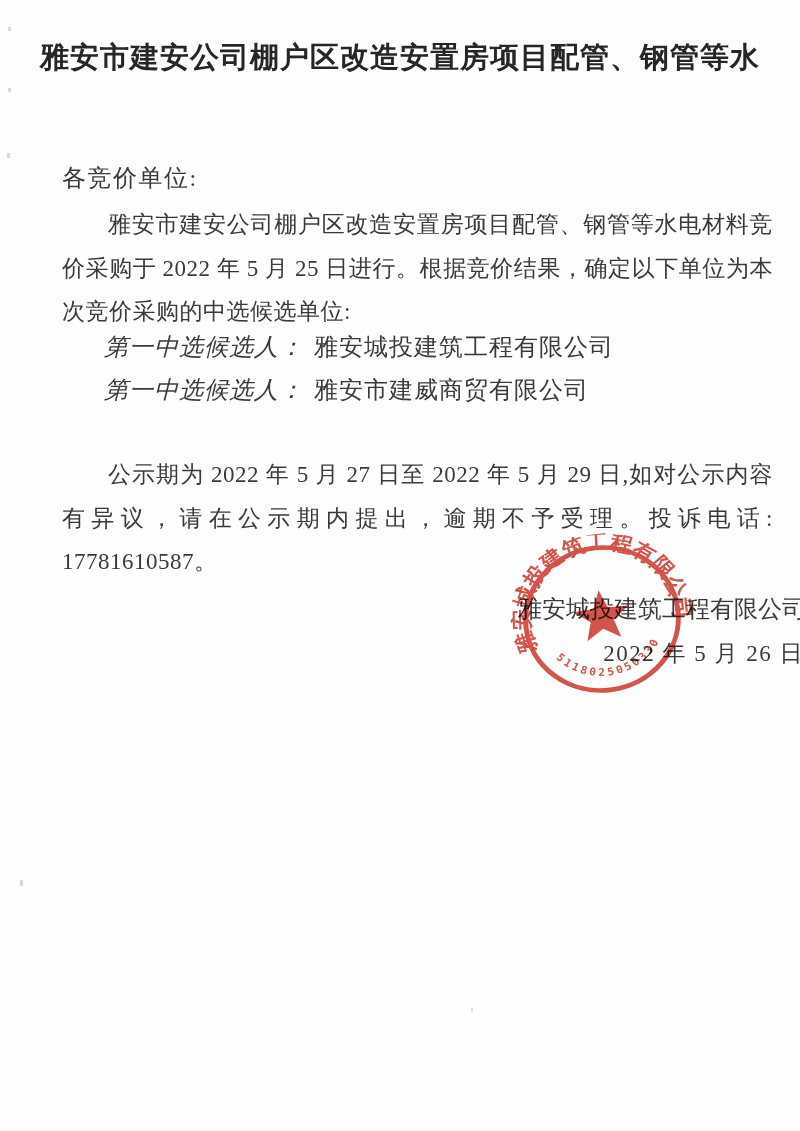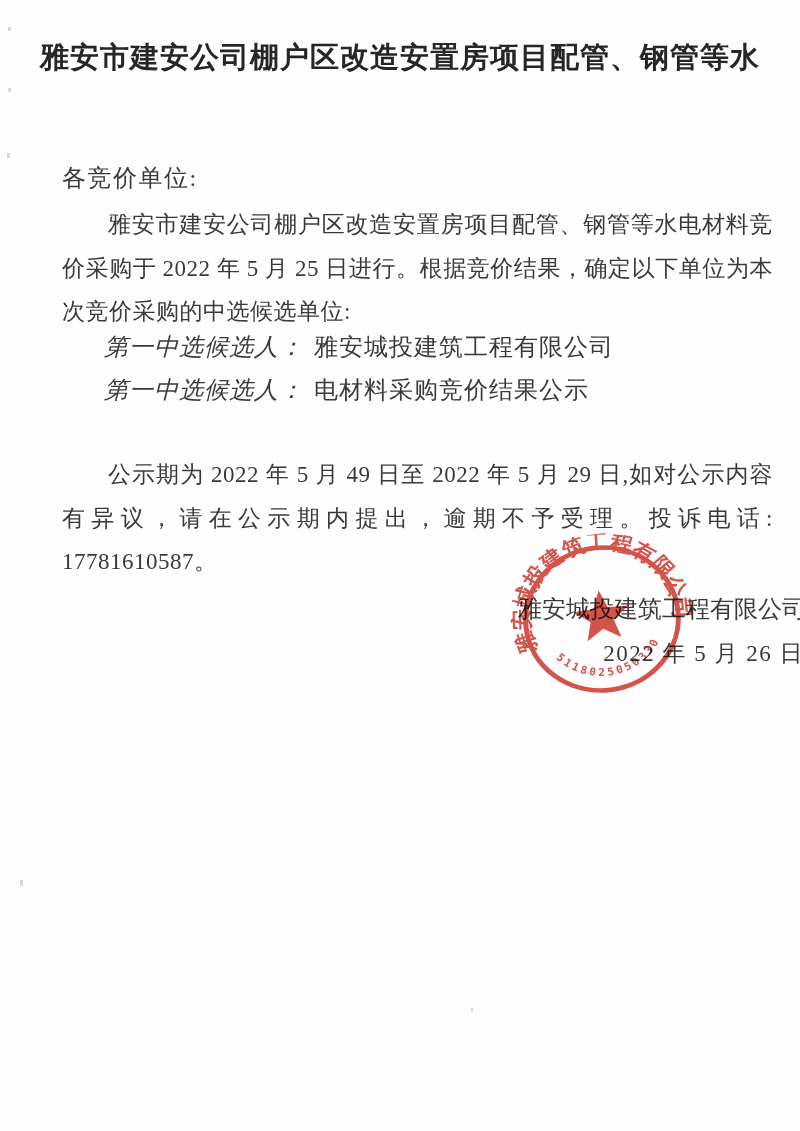--- a/index.html
+++ b/index.html
@@ -116,24 +116,24 @@
   </div>
 
   <div class="salutation">各竞价单位:</div>
 
   <div class="para para-1">雅安市建安公司棚户区改造安置房项目配管、钢管等水电材料竞价采购于 2022 年 5 月 25 日进行。根据竞价结果，确定以下单位为本次竞价采购的中选候选单位:</div>
 
   <div class="candidate-row cand-1">
     <span class="c-label">第一中选候选人：</span><span>雅安城投建筑工程有限公司</span>
   </div>
   <div class="candidate-row cand-2">
-    <span class="c-label">第一中选候选人：</span><span>电材料采购竞价结果公示</span>
+    <span class="c-label">第一中选候选人：</span><span>雅安市建威商贸有限公司</span>
   </div>
 
-  <div class="para para-2">公示期为 2022 年 5 月 49 日至 2022 年 5 月 29 日,如对公示内容有异议，请在公示期内提出，逾期不予受理。投诉电话: 17781610587。</div>
+  <div class="para para-2">公示期为 2022 年 5 月 27 日至 2022 年 5 月 29 日,如对公示内容有异议，请在公示期内提出，逾期不予受理。投诉电话: 17781610587。</div>
 
   <div class="sig-company">雅安城投建筑工程有限公司</div>
   <div class="sig-date">2022 年 5 月 26 日</div>
 
   <div class="seal">
     <svg viewBox="0 0 200 200" preserveAspectRatio="none">
       <defs>
         <path id="sealTopArc" d="M 26,128 A 80,80 0 1 1 174,128" fill="none"></path>
         <path id="sealBottomArc" d="M 42,136 A 70,70 0 0 0 158,136" fill="none"></path>
       </defs>

